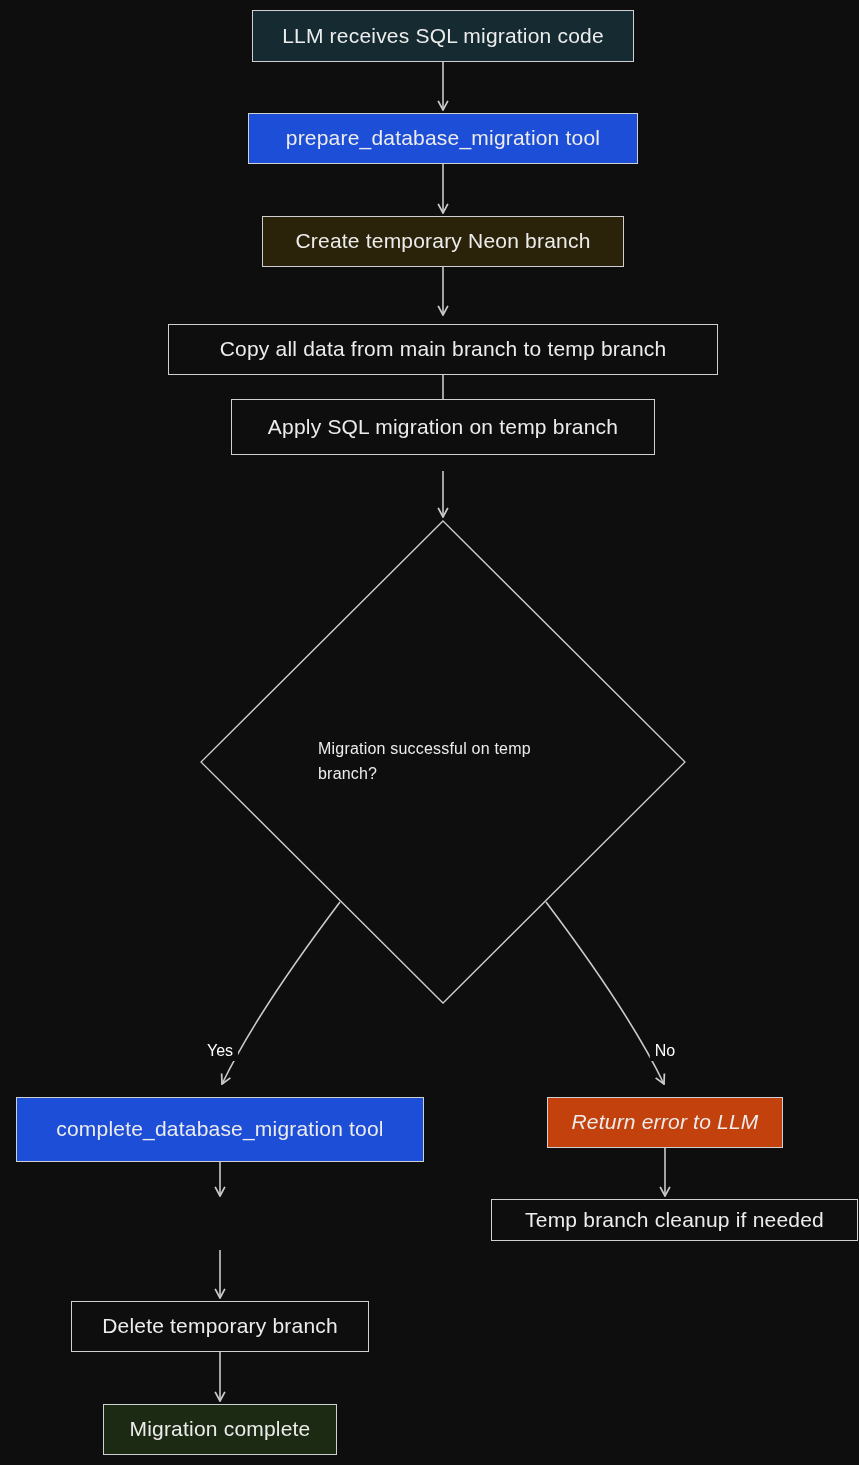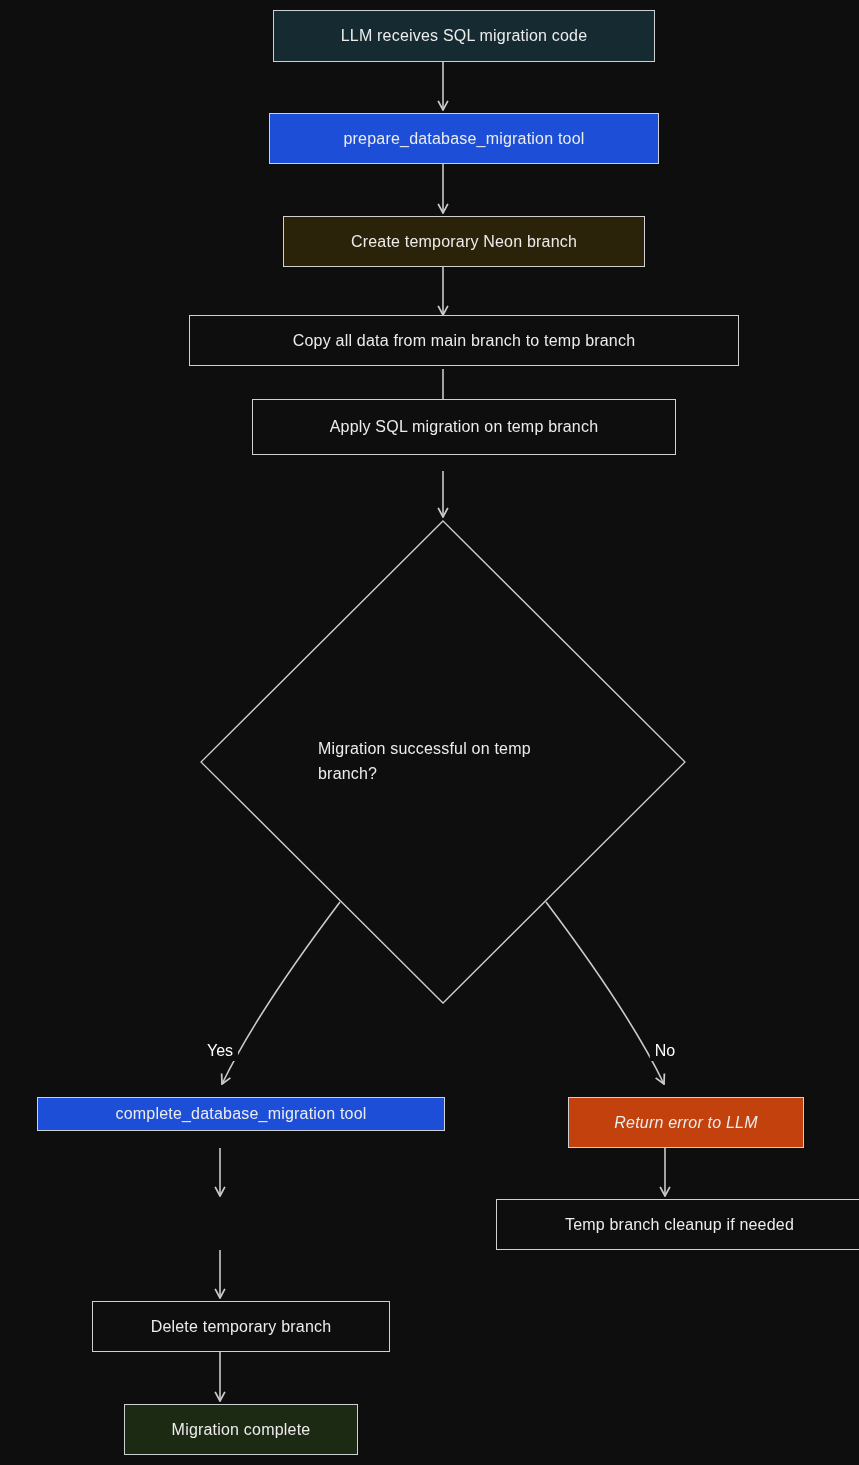--- a/index.html
+++ b/index.html
@@ -35,25 +35,24 @@
     stroke-width:1.3;
   }
   .node{
     position:absolute;
     box-sizing:border-box;
     display:flex;
     align-items:center;
     justify-content:center;
     text-align:center;
     border:1px solid var(--border);
-    font-size:16px;
+    font-size:21px;
     letter-spacing:.2px;
     line-height:1.25;
     padding:0 16px;
-    margin-left:21px;
   }
   .c-teal   {background:#152a31;}
   .c-purple {background:#1d4ed8;}
   .c-brown  {background:#2b2309;}
   .c-plain  {background:#0e0e0e;}
   .c-maroon {background:#c2410c;font-style:italic;}
   .c-green  {background:#1d2a13;}
   .diamond-label{
     position:absolute;
     left:443px;top:762px;
@@ -99,34 +98,34 @@
     <path class="edge" d="M220 1250 L220 1298" marker-end="url(#arrow)"></path>
     <path class="edge" d="M220 1352 L220 1401" marker-end="url(#arrow)"></path>
   </svg>
 
   <div class="node c-teal" style="left:252px;top:10px;width:382px;height:52px">LLM receives SQL migration code</div>
 
   <div class="node c-purple" style="left:248px;top:113px;width:390px;height:51px">prepare_database_migration tool</div>
 
   <div class="node c-brown" style="left:262px;top:216px;width:362px;height:51px">Create temporary Neon branch</div>
 
-  <div class="node c-plain" style="left:168px;top:315px;width:550px;height:51px">Copy all data from main branch to temp branch</div>
+  <div class="node c-plain" style="left:168px;top:324px;width:550px;height:51px">Copy all data from main branch to temp branch</div>
 
   <div class="node c-plain" style="left:231px;top:399px;width:424px;height:56px">Apply SQL migration on temp branch</div>
 
   <div class="diamond-label">Migration successful on temp branch?</div>
 
   <div class="edge-label" style="left:220px;top:1051px">Yes</div>
 
   <div class="edge-label" style="left:665px;top:1051px">No</div>
 
-  <div class="node c-purple" style="left:16px;top:1097px;width:408px;height:34px">complete_database_migration tool</div>
+  <div class="node c-purple" style="left:16px;top:1097px;width:408px;height:65px">complete_database_migration tool</div>
 
   <div class="node c-maroon" style="left:547px;top:1097px;width:236px;height:51px">Return error to LLM</div>
 
 
-  <div class="node c-plain" style="left:475px;top:1199px;width:367px;height:51px">Temp branch cleanup if needed</div>
+  <div class="node c-plain" style="left:491px;top:1199px;width:367px;height:42px">Temp branch cleanup if needed</div>
 
   <div class="node c-plain" style="left:71px;top:1301px;width:298px;height:51px">Delete temporary branch</div>
 
   <div class="node c-green" style="left:103px;top:1404px;width:234px;height:51px">Migration complete</div>
 
 </div>
 
 </body></html>

